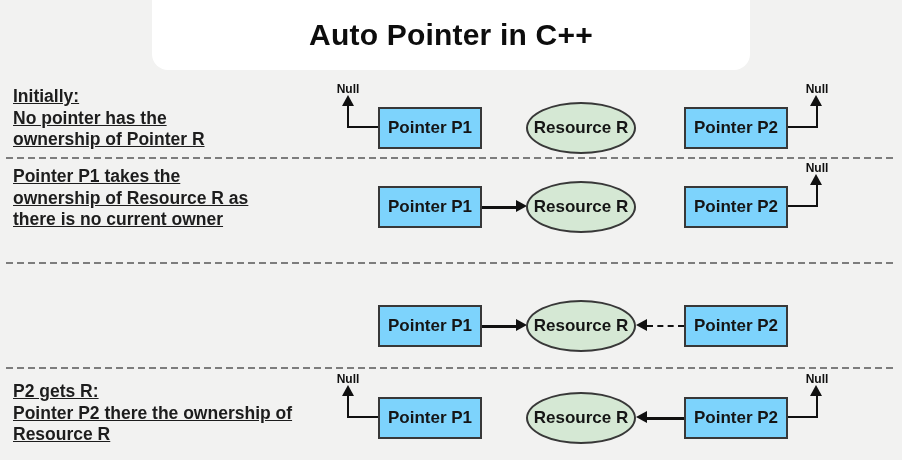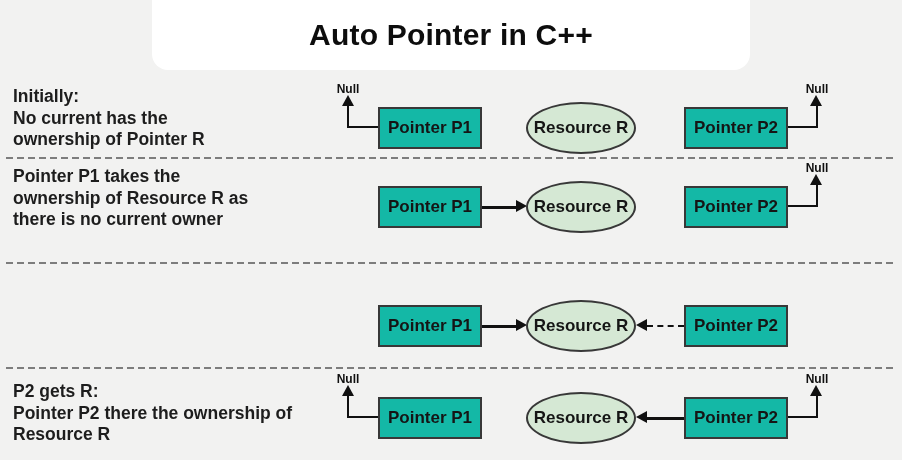--- a/index.html
+++ b/index.html
@@ -9,23 +9,23 @@
   }
   .title-card{
     position:absolute;left:152px;top:0;width:598px;height:70px;background:#ffffff;
     border-radius:0 0 16px 16px;display:flex;align-items:center;justify-content:center;
   }
   .title-card h1{margin:0;font-size:30px;font-weight:bold;color:#0d0d0d;letter-spacing:.2px;}
   .sep{
     position:absolute;left:6px;width:890px;height:2px;
     background:repeating-linear-gradient(90deg,#7d7d7d 0 7px,transparent 7px 11px);
   }
-  .desc{position:absolute;left:13px;font-weight:bold;font-size:17.5px;line-height:21.5px;color:#1d1d1d;}
+  .desc{position:absolute;left:13px;font-weight:bold;font-size:17.5px;line-height:21.5px;color:#1d1d1d;text-decoration:underline;}
   .pbox{
-    position:absolute;width:104px;height:42px;background:#14b8a6;border:2px solid #383838;
+    position:absolute;width:104px;height:42px;background:#7dd3fc;border:2px solid #383838;
     box-sizing:border-box;display:flex;align-items:center;justify-content:center;
     font-weight:bold;font-size:17px;color:#151515;
   }
   .rellipse{
     position:absolute;width:110px;height:52px;background:#d5e8d4;border:2px solid #383838;
     border-radius:50%;box-sizing:border-box;display:flex;align-items:center;justify-content:center;
     font-weight:bold;font-size:17px;color:#151515;
   }
   .null-label{position:absolute;width:44px;text-align:center;font-weight:bold;font-size:12px;color:#101010;}
   .elbow-l{position:absolute;width:31px;height:22px;border-left:2.5px solid #111;border-bottom:2.5px solid #111;box-sizing:border-box;}
@@ -44,21 +44,21 @@
   <div class="title-card">
     <h1>Auto Pointer in C++</h1>
   </div>
 
   <div class="sep" style="top:157px"></div>
   <div class="sep" style="top:262px"></div>
   <div class="sep" style="top:367px"></div>
 
   <div class="desc" style="top:86px">
     <div>Initially:</div>
-    <div>No current has the</div>
+    <div>No pointer has the</div>
     <div>ownership of Pointer R</div>
   </div>
   <div class="null-label" style="left:326px;top:82px">Null</div>
   <div class="ah-up" style="left:342px;top:95px"></div>
   <div class="elbow-l" style="left:347px;top:106px"></div>
   <div class="pbox" style="left:378px;top:107px">
     <span>Pointer P1</span>
   </div>
   <div class="rellipse" style="left:526px;top:102px">
     <span>Resource R</span>

